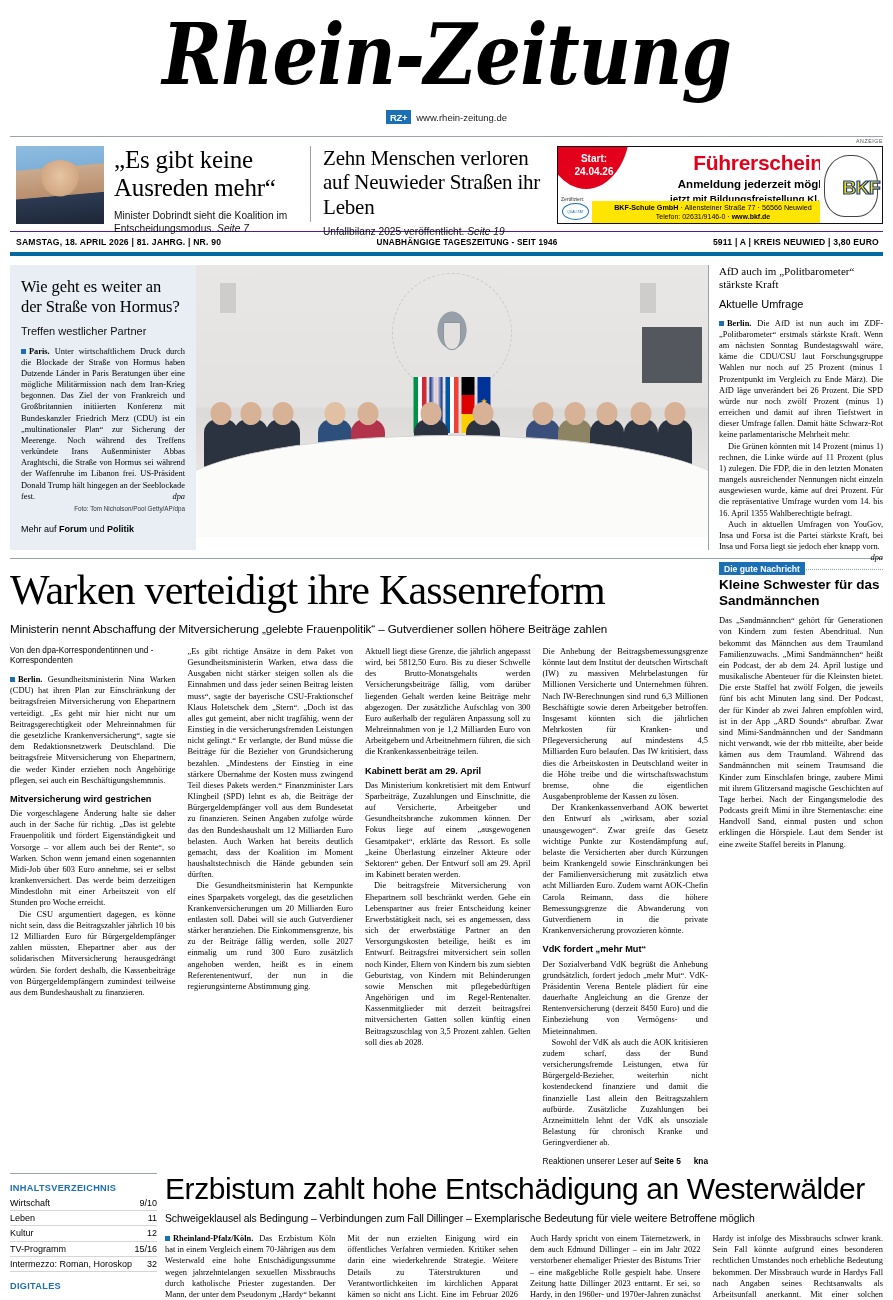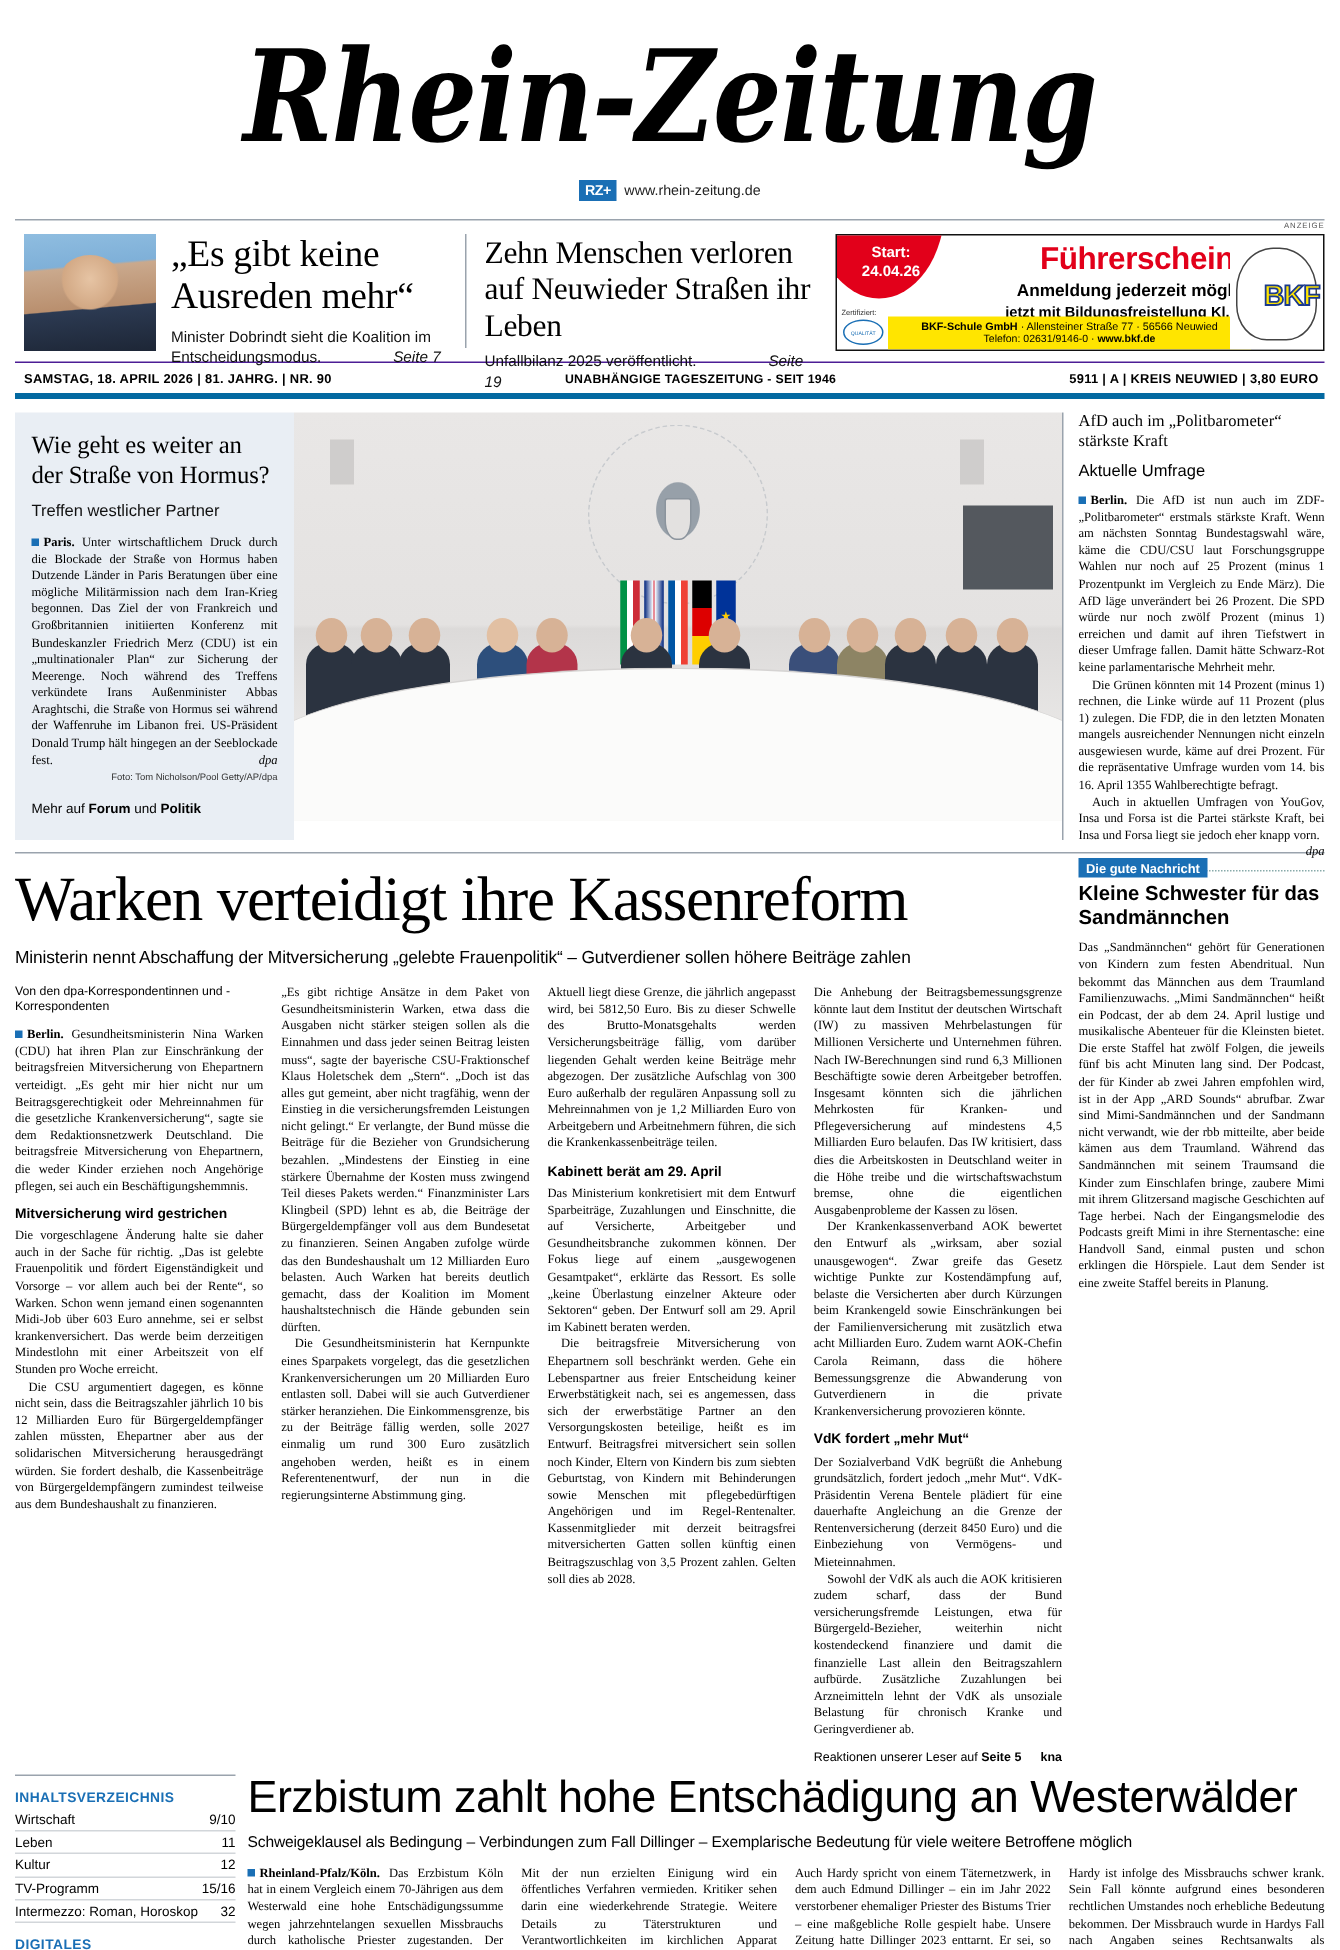--- a/index.html
+++ b/index.html
@@ -8,21 +8,21 @@
     width: 893px;
     height: 1300px;
     background: #ffffff;
     font-family: "Liberation Sans", sans-serif;
     color: #000;
     overflow: hidden;
   }
   .page { width: 893px; height: 1300px; position: relative; padding: 0 10px; }
 
   
-  .masthead { text-align: center; padding-top: 22px; }
+  .masthead { text-align: center; padding-top: 12px; }
   .masthead-title {
     font-family: "DejaVu Serif", serif;
     font-weight: 700;
     font-size: 72px;
     letter-spacing: -1px;
     line-height: 1;
     font-style: italic;
     transform: scaleY(1.18);
     transform-origin: center top;
     display: inline-block;
@@ -72,21 +72,21 @@
     font-size: 25px;
     line-height: 1.13;
     letter-spacing: -0.2px;
   }
   .teaser-sub {
     font-size: 10.2px;
     line-height: 1.32;
     margin-top: 6px;
     color: #111;
   }
-  .teaser-sub i { font-style: italic; margin-left: 45px; }
+  .teaser-sub i { font-style: italic; }
   .teaser-b {
     width: 235px;
     border-left: 1px solid #9aa3ad;
     padding-left: 12px;
   }
   .teaser-b .teaser-headline { font-size: 21px; line-height: 1.16; }
   .teaser-ad-wrap { flex: 1; padding-left: 12px; position: relative; }
   .anzeige-label {
     position: absolute; right: 0; top: -8px;
     font-size: 5.2px; letter-spacing: 0.6px; color: #555;

